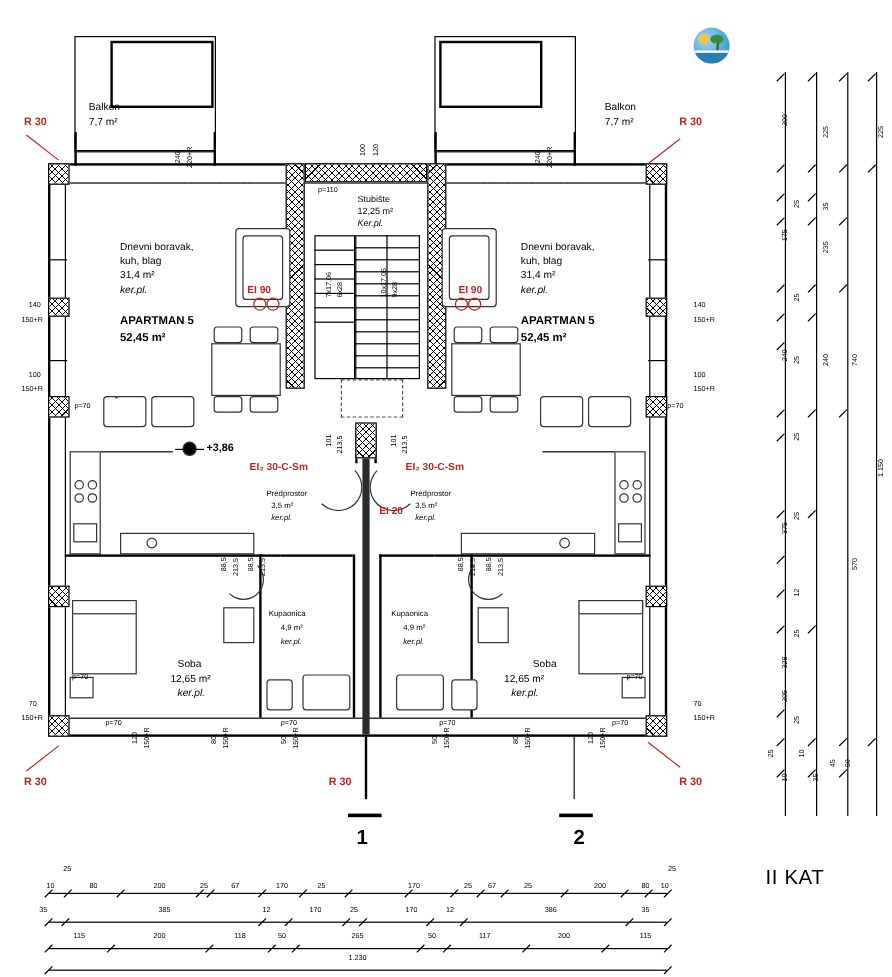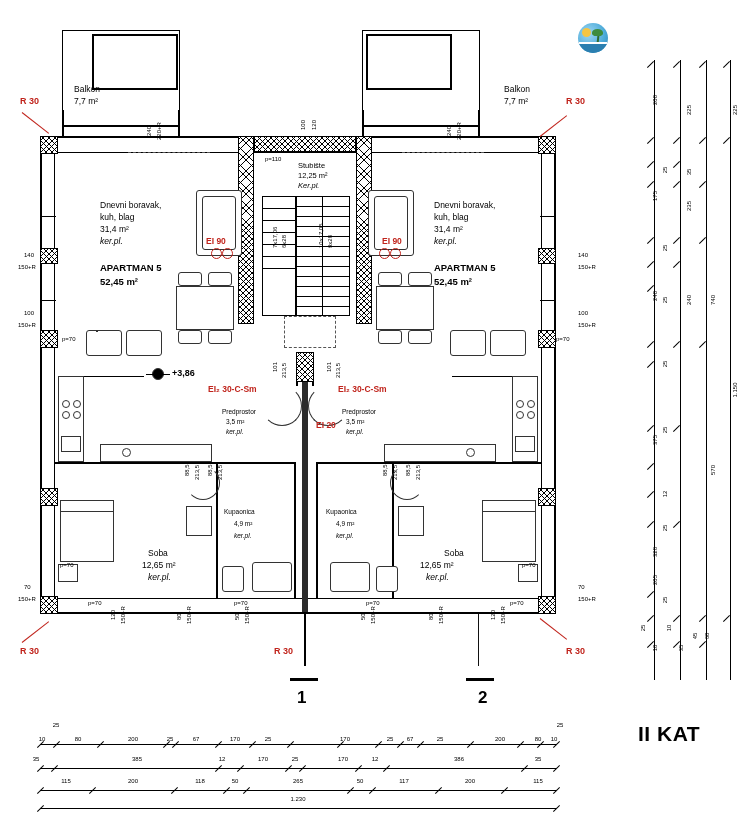--- a/index.html
+++ b/index.html
@@ -82,22 +82,22 @@
   .logo-l1 { color: #1b7fc4; letter-spacing: -0.2px; }
   .logo-l2 { color: #1b7fc4; letter-spacing: -0.2px; }
   .logo-cz { color: #d23a2e; }
   .logo-dot { color: #3a9c3a; }
 
   
   .plan-title {
     position: absolute;
     left: 638px;
     top: 722px;
-    font-size: 21px;
-    font-weight: bold;
+    font-size: 17px;
+    font-weight: normal;
     letter-spacing: 0.5px;
   }
 
   
   .t {
     position: absolute;
     font-size: 8.5px;
     white-space: nowrap;
     line-height: 1.18;
   }

